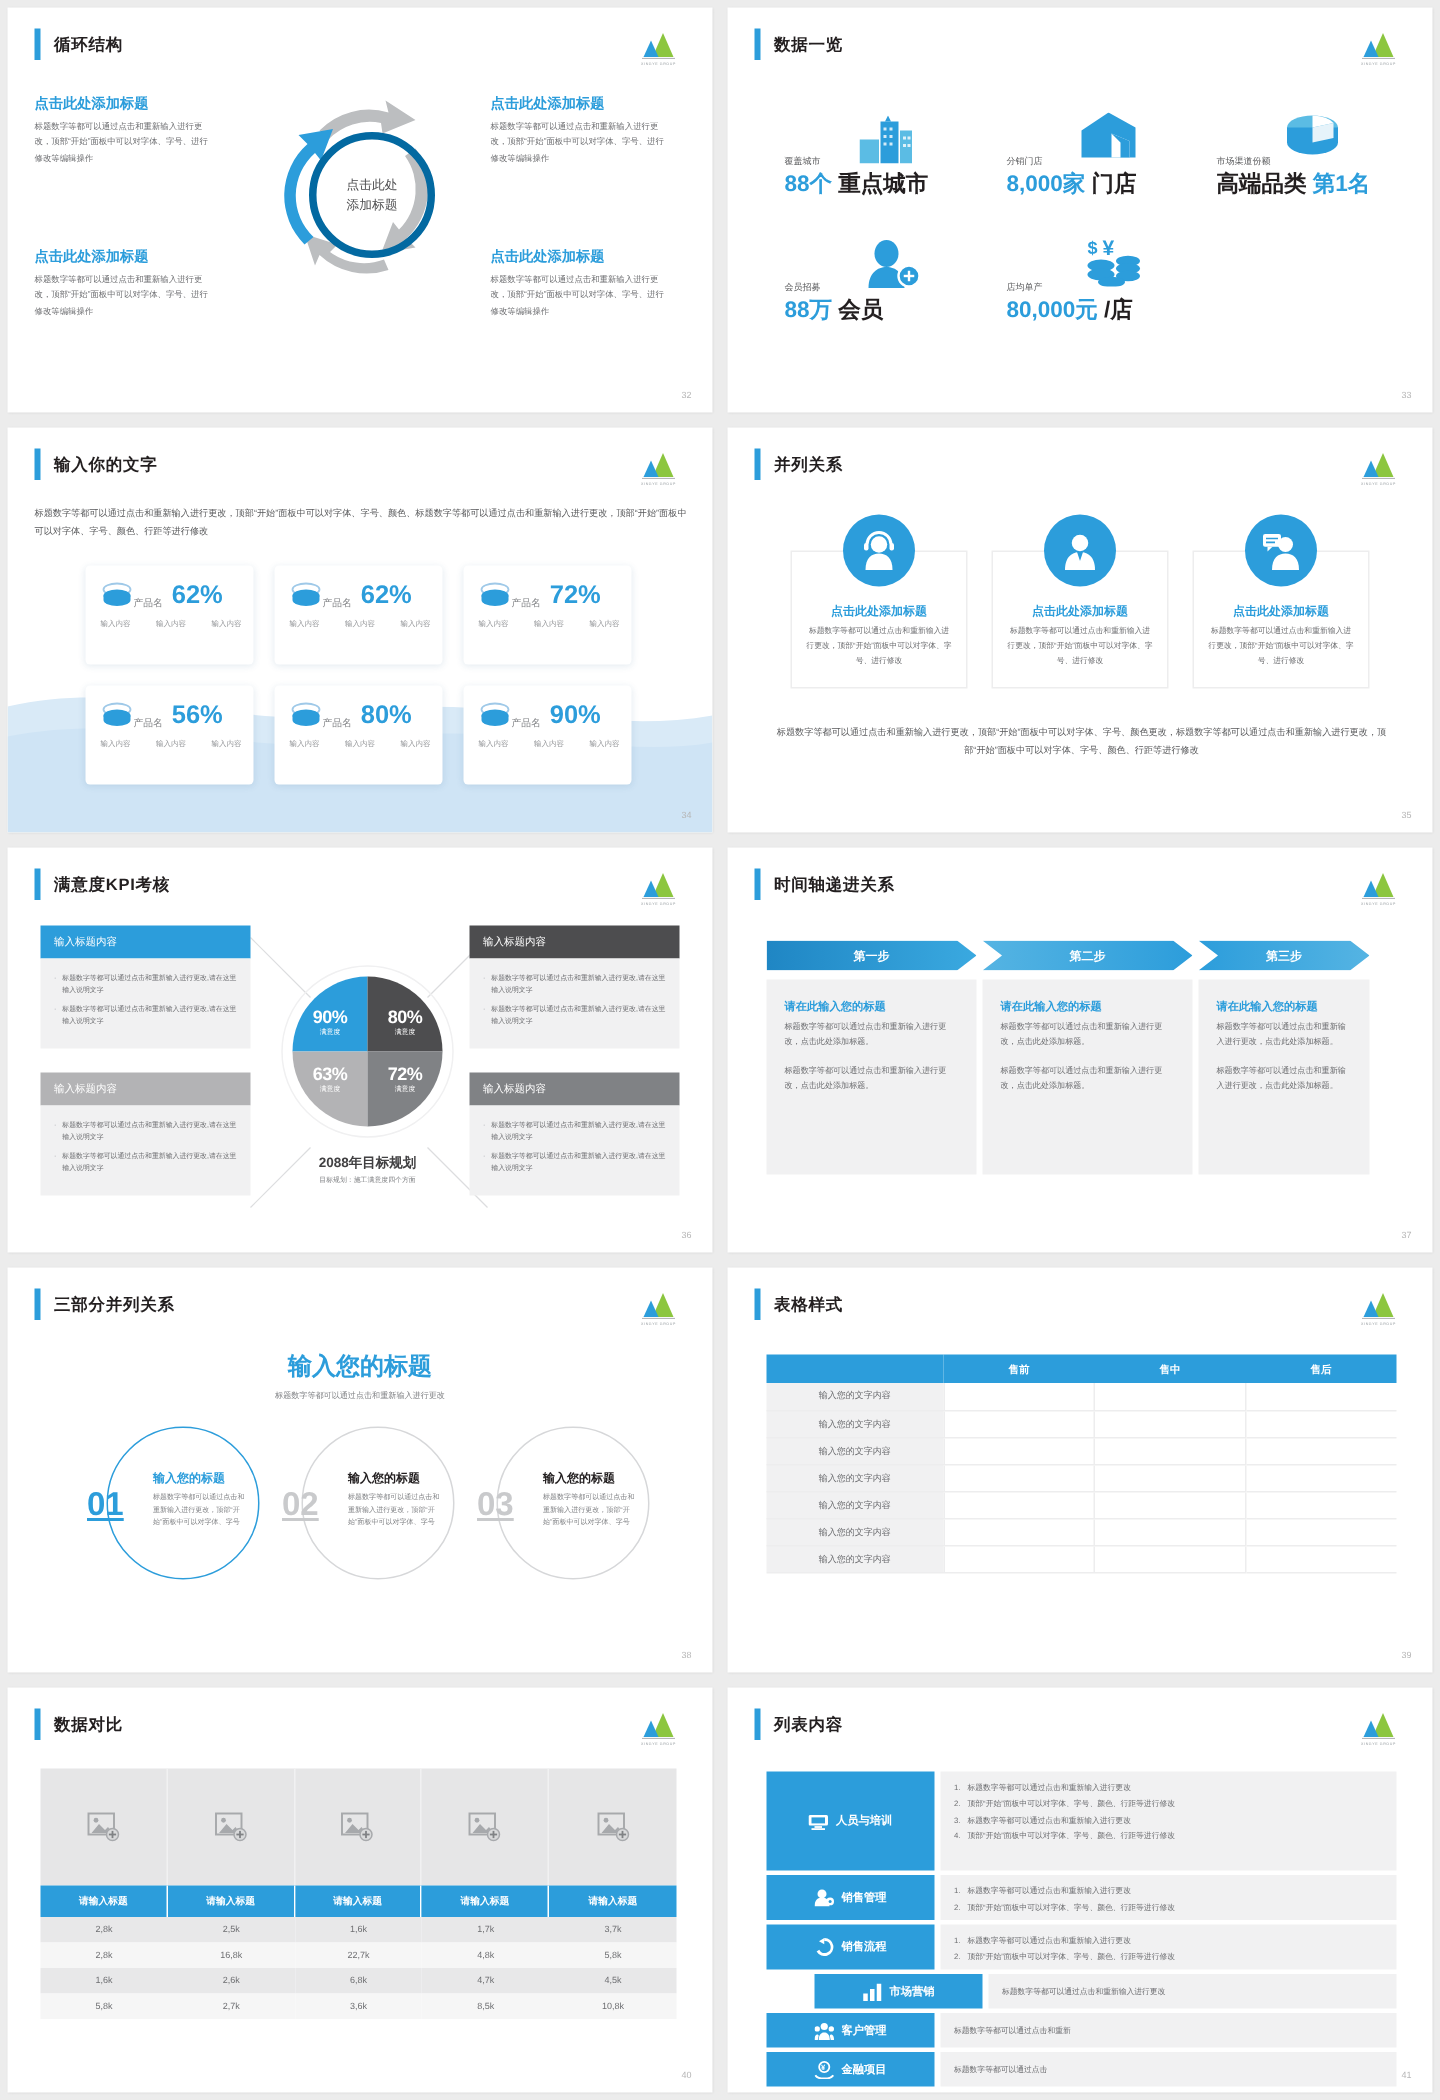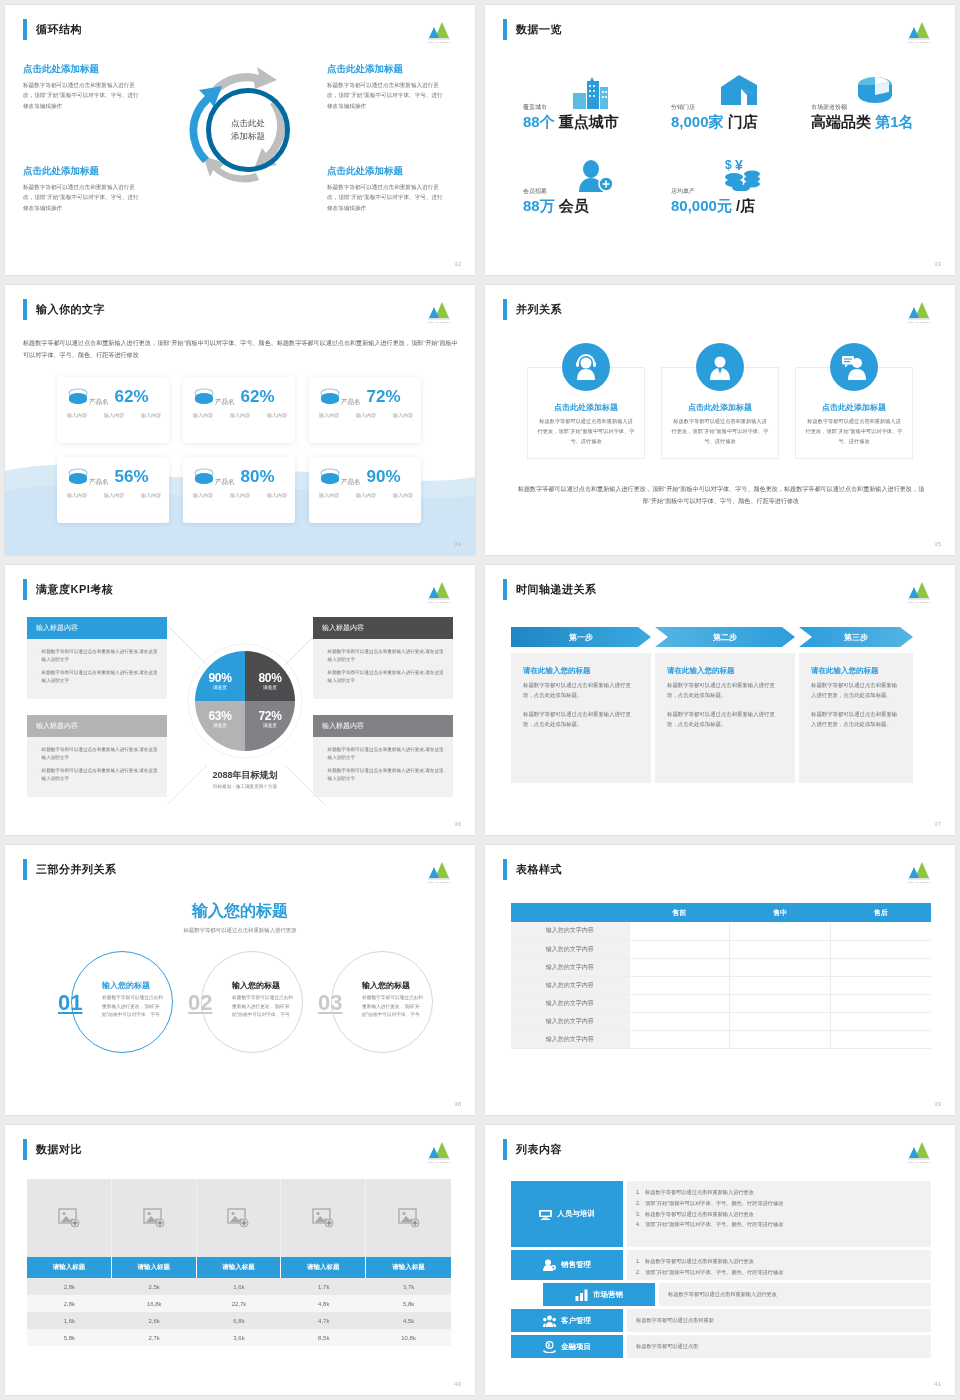--- a/index.html
+++ b/index.html
@@ -913,20 +913,41 @@
               <span class="n">1.</span>
               <span>标题数字等都可以通过点击和重新输入进行更改</span>
             </div>
           <div class="lst-item">
               <span class="n">2.</span>
               <span>顶部“开始”面板中可以对字体、字号、颜色、行距等进行修改</span>
             </div>
         </div>
       </div>
 
+      <div class="lst-row" style="height:30px;">
+        <div class="lst-key">
+          <span class="ic">
+            <svg width="13" height="12" viewBox="0 0 13 12">
+                <path d="M6.5 0 A6 6 0 1 1 1.4 9 L3.2 7.8 A4 4 0 1 0 6.5 2 Z" fill="#fff"></path>
+                <path d="M6.5 4.2 L6.5 0 L3 2.1 Z" fill="#fff"></path>
+              </svg>
+          </span>
+          <span>销售流程</span>
+        </div>
+        <div class="lst-val">
+          <div class="lst-item">
+              <span class="n">1.</span>
+              <span>标题数字等都可以通过点击和重新输入进行更改</span>
+            </div>
+          <div class="lst-item">
+              <span class="n">2.</span>
+              <span>顶部“开始”面板中可以对字体、字号、颜色、行距等进行修改</span>
+            </div>
+        </div>
+      </div>
 
       <div class="lst-row" style="height:23px;padding-left:32px;">
         <div class="lst-key">
           <span class="ic">
             <svg width="13" height="12" viewBox="0 0 13 12">
                 <rect x="0.5" y="7" width="3" height="5" fill="#fff"></rect>
                 <rect x="5" y="4" width="3" height="8" fill="#fff"></rect>
                 <rect x="9.5" y="0.5" width="3" height="11.5" fill="#fff"></rect>
               </svg>
           </span>

